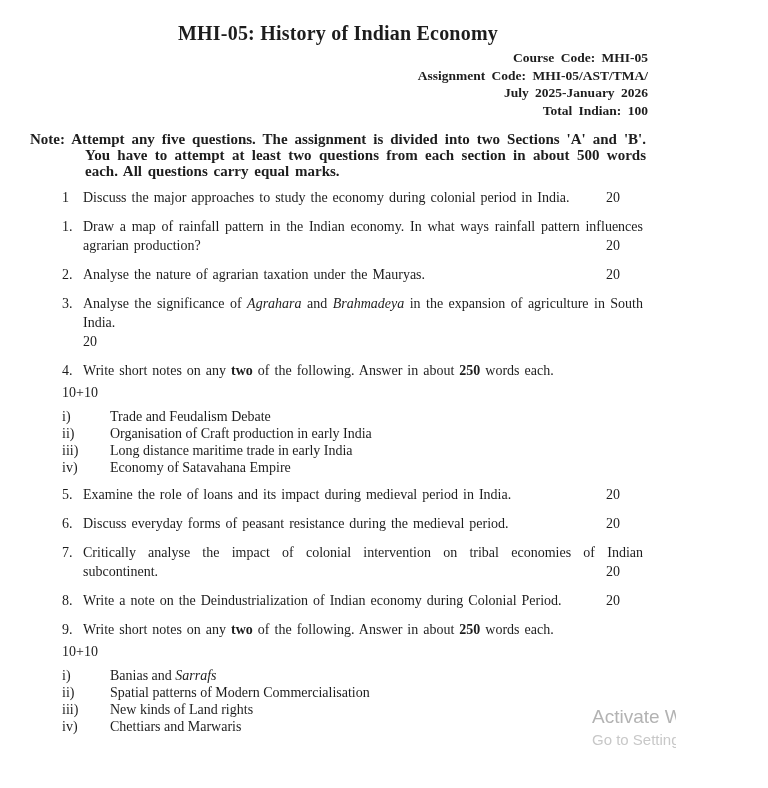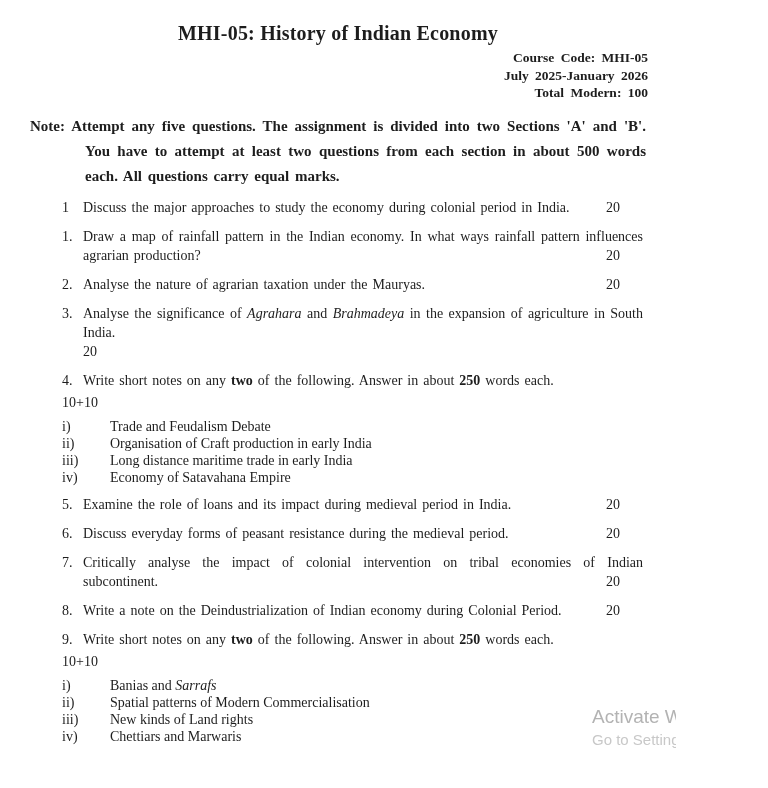--- a/index.html
+++ b/index.html
@@ -27,21 +27,21 @@
     font-weight: bold;
     line-height: 17.5px;
     word-spacing: 3px;
   }
   .note {
     margin: 12px 30px 0 30px;
     padding-left: 55px;
     text-indent: -55px;
     font-size: 15px;
     font-weight: bold;
-    line-height: 25px;
+    line-height: 16px;
     text-align: justify;
     word-spacing: 2px;
   }
   .sections { margin: 0 33px 0 62px; }
   .section-heading {
     text-align: center;
     font-size: 15px;
     font-weight: bold;
     margin-top: 4px;
     line-height: 18px;
@@ -95,22 +95,23 @@
 </style>
 </head>
 <body>
 
 <div class="page">
 
   <div class="doc-title">MHI-05: History of Indian Economy</div>
 
   <div class="header-info">
       <div class="header-info-line">Course Code: MHI-05</div>
+      <div class="header-info-line">Assignment Code: MHI-05/AST/TMA/</div>
       <div class="header-info-line">July 2025-January 2026</div>
-      <div class="header-info-line">Total Modern: 100</div>
+      <div class="header-info-line">Total Indian: 100</div>
     </div>
 
   <div class="note"><span>Note:</span> <span>Attempt any five questions. The assignment is divided into two Sections 'A' and 'B'. You have to attempt at least two questions from each section in about 500 words each. All questions carry equal marks.</span></div>
 
   <div class="sections">
       <div class="q-row first">
         <div class="q-num">1</div>
         <div class="q-text"><span>Discuss the major approaches to study the economy during colonial period in India.</span></div>
         <div class="q-marks-right">20</div>
       </div>

